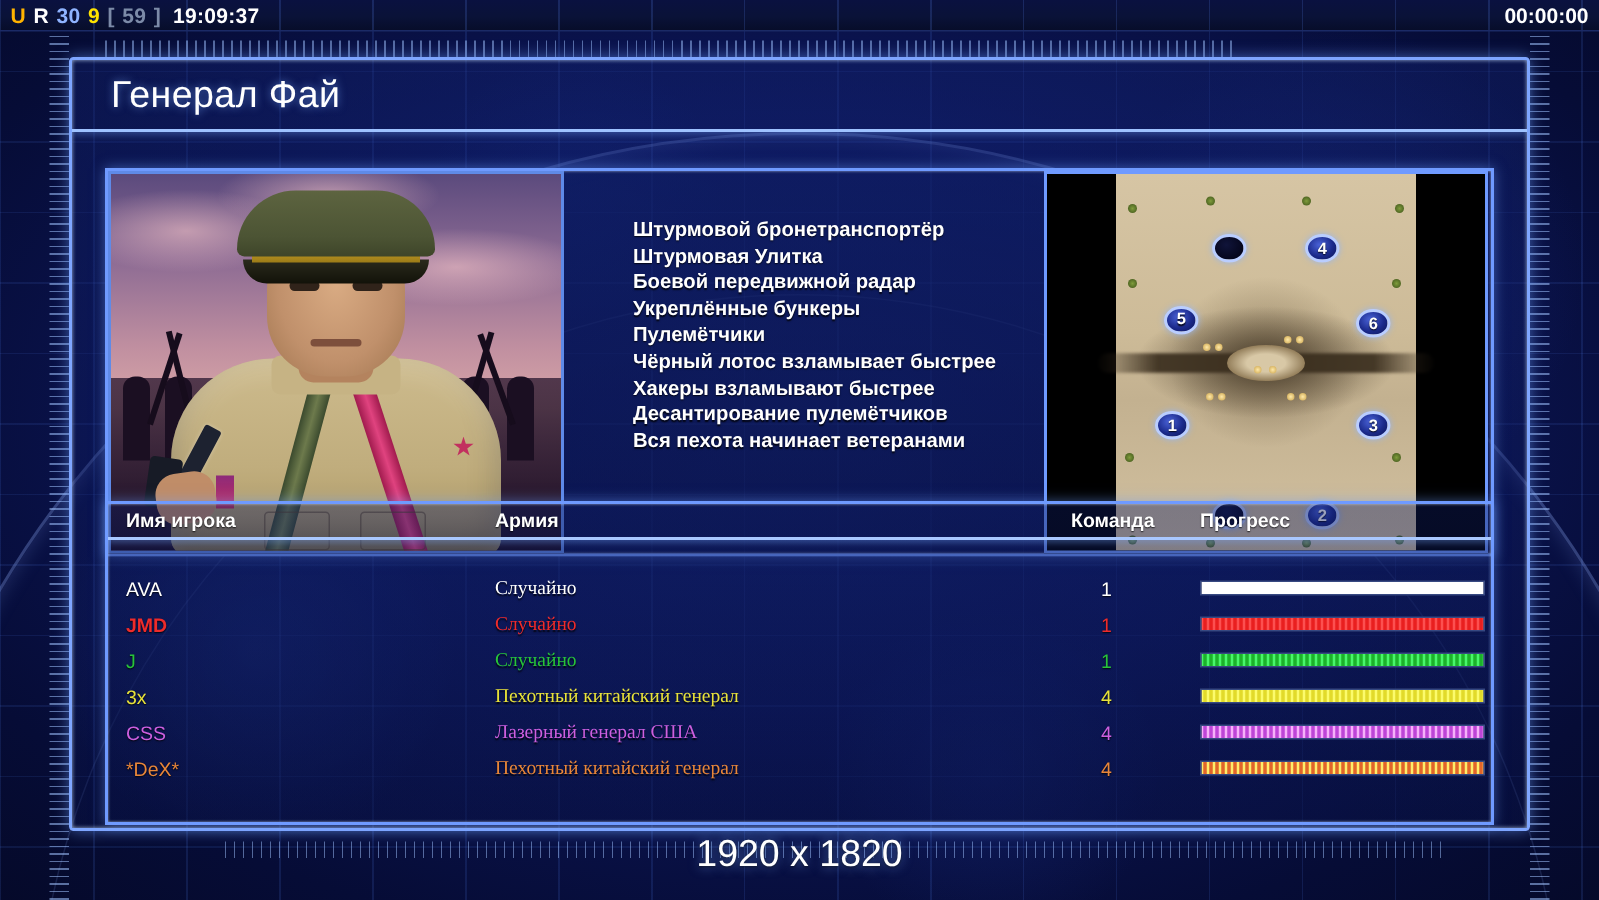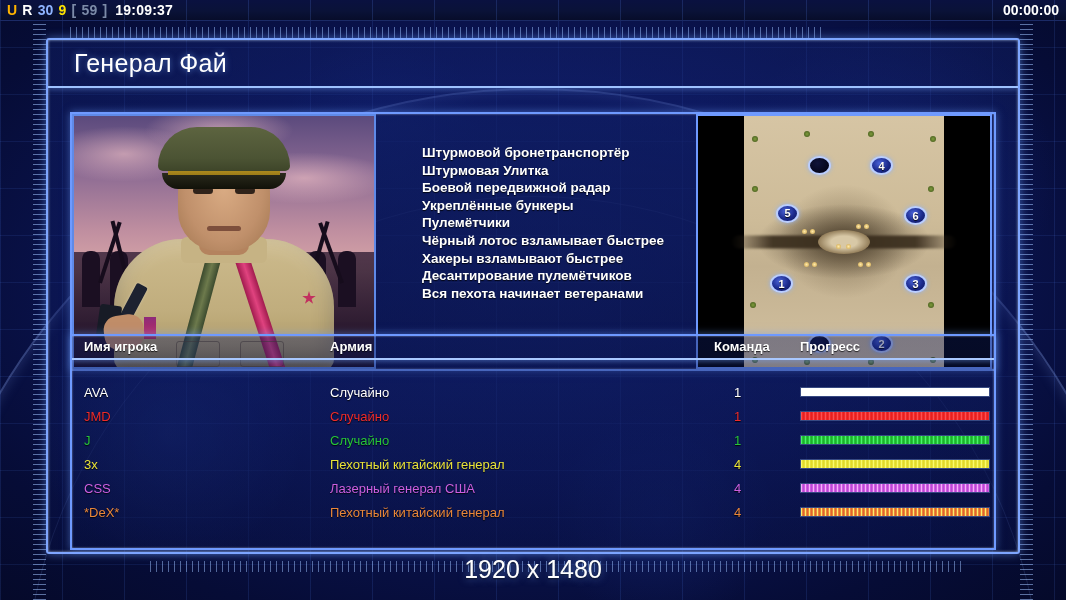--- a/index.html
+++ b/index.html
@@ -323,21 +323,21 @@
   .th.c-team { left: 642px; }
   .th.c-prog { left: 728px; }
 
   .rows { position: relative; padding-top: 20px; }
   .row {
     position: relative; height: 24px;
     display: flex; align-items: center;
   }
   .cell { position: absolute; font-size: 13px; text-shadow: 0 1px 1px rgba(0,0,0,.85); white-space: nowrap; }
   .cell.c-name { left: 12px; }
-  .cell.c-army { left: 258px; }
+  .cell.c-army { left: 258px; font-family: Liberation Serif, serif; }
   .cell.c-team { left: 662px; }
   .progress {
     position: absolute; left: 728px; width: 190px; height: 10px;
     background: #0a1340;
     border: 1px solid rgba(140,175,255,.35);
     overflow: hidden;
   }
   .progress .fill {
     height: 100%;
     background-image:
@@ -498,21 +498,21 @@
     <div class="rows" id="player-rows">
         <div class="row">
           <div class="cell c-name" style="color: rgb(255, 255, 255);">AVA</div>
           <div class="cell c-army" style="color: rgb(255, 255, 255);">Случайно</div>
           <div class="cell c-team" style="color: rgb(255, 255, 255);">1</div>
           <div class="progress">
             <div class="fill" style="width: 100%; background-color: rgb(255, 255, 255);"></div>
           </div>
         </div>
         <div class="row">
-          <div class="cell c-name" style="color: rgb(238, 43, 43);">JMD</div>
+          <div class="cell c-name" style="color: rgb(238, 43, 43); font-weight: bold;">JMD</div>
           <div class="cell c-army" style="color: rgb(238, 43, 43);">Случайно</div>
           <div class="cell c-team" style="color: rgb(238, 43, 43);">1</div>
           <div class="progress">
             <div class="fill" style="width: 100%; background-color: rgb(238, 43, 43);"></div>
           </div>
         </div>
         <div class="row">
           <div class="cell c-name" style="color: rgb(39, 195, 58);">J</div>
           <div class="cell c-army" style="color: rgb(39, 195, 58);">Случайно</div>
           <div class="cell c-team" style="color: rgb(39, 195, 58);">1</div>
@@ -540,15 +540,15 @@
           <div class="cell c-name" style="color: rgb(232, 134, 58);">*DeX*</div>
           <div class="cell c-army" style="color: rgb(232, 134, 58);">Пехотный китайский генерал</div>
           <div class="cell c-team" style="color: rgb(232, 134, 58);">4</div>
           <div class="progress">
             <div class="fill" style="width: 100%; background-color: rgb(232, 134, 58);"></div>
           </div>
         </div>
       </div>
   </div>
 
-  <div class="resolution">1920 x 1480</div>
+  <div class="resolution">1920 x 1820</div>
 
 </div>
 
 </body></html>

